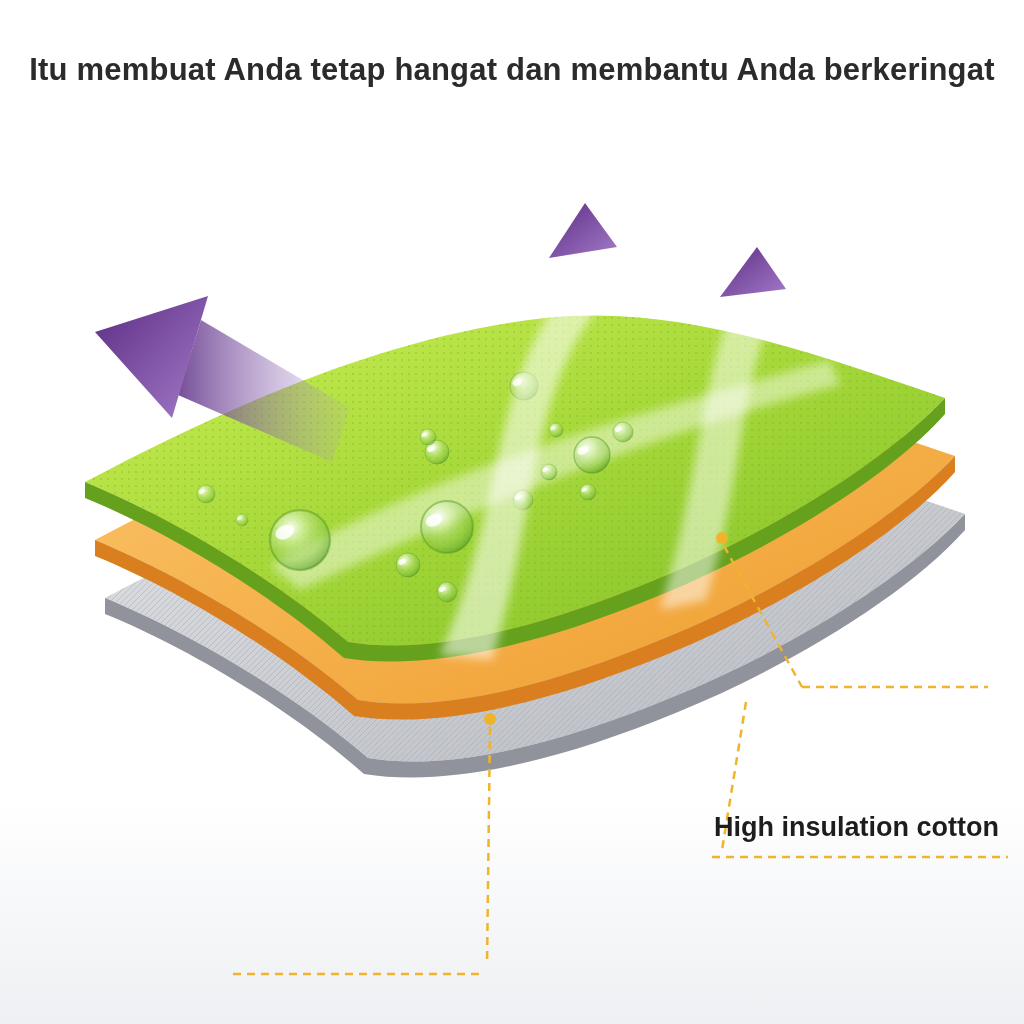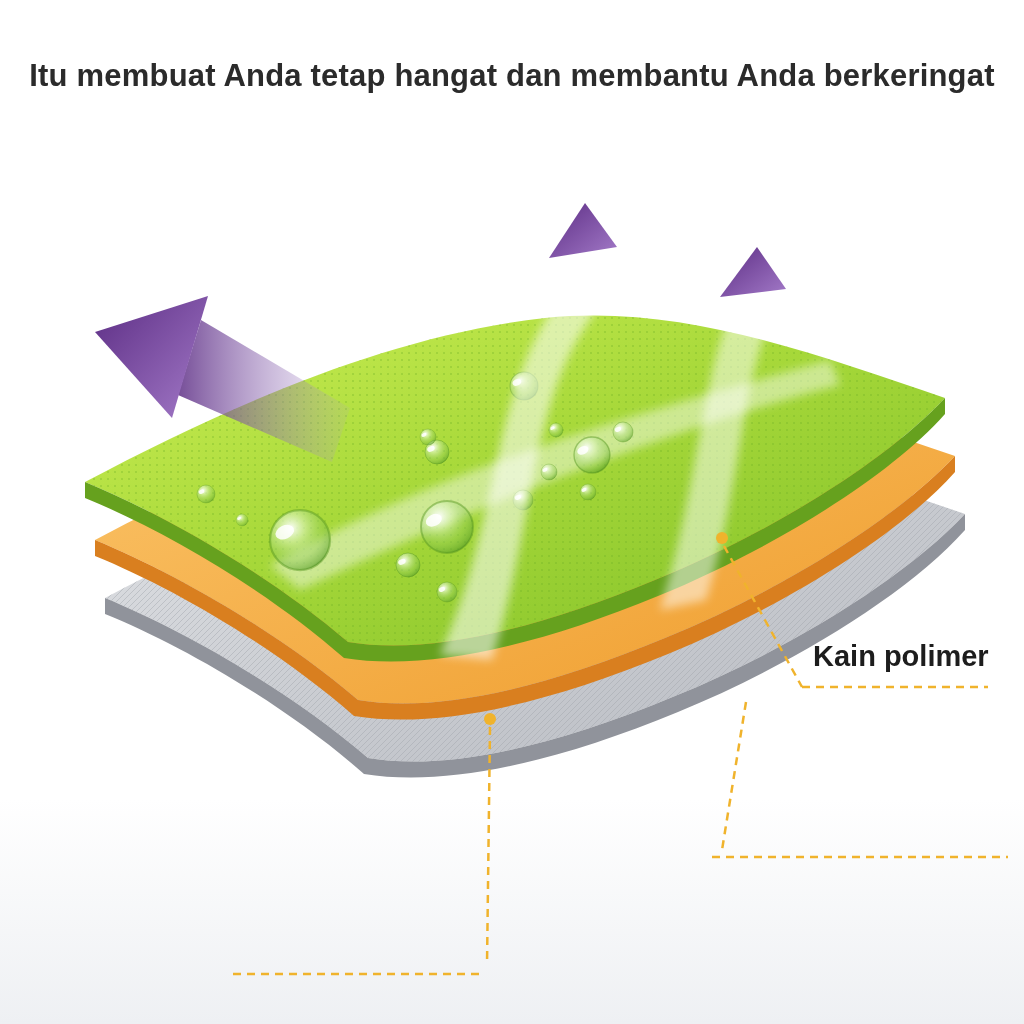--- a/index.html
+++ b/index.html
@@ -9,21 +9,21 @@
     background: #ffffff;
   }
   .canvas {
     position: relative;
     width: 1024px; height: 1024px;
     overflow: hidden;
     background: linear-gradient(180deg, #ffffff 0%, #ffffff 78%, #eef0f3 100%);
   }
   .title {
     position: absolute;
-    top: 58px; left: 0; width: 1024px;
+    top: 52px; left: 0; width: 1024px;
     text-align: center;
     font-size: 31px;
     font-weight: 700;
     color: #2b2b2b;
     letter-spacing: 0.2px;
   }
   .illustration {
     position: absolute;
     top: 0; left: 0;
   }
@@ -142,17 +142,17 @@
       <line x1="802" y1="687" x2="988" y2="687" stroke="#f0b32c"></line>
       <line x1="746" y1="702" x2="722" y2="850" stroke="#f0b32c"></line>
       <line x1="712" y1="857" x2="1008" y2="857" stroke="#f0b32c"></line>
       <line x1="490" y1="727" x2="487" y2="965" stroke="#f0b32c"></line>
       <line x1="233" y1="974" x2="484" y2="974" stroke="#f0b32c"></line>
     </g>
     <circle cx="722" cy="538" r="6" fill="#f0b32c"></circle>
     <circle cx="490" cy="719" r="6" fill="#f0b32c"></circle>
   </svg>
 
-  <div class="layer-label label-polymer">Kain polimer</div>
 
+  <div class="layer-label label-insulation">High insulation cotton</div>
 
 
 </div>
 
 </body></html>

